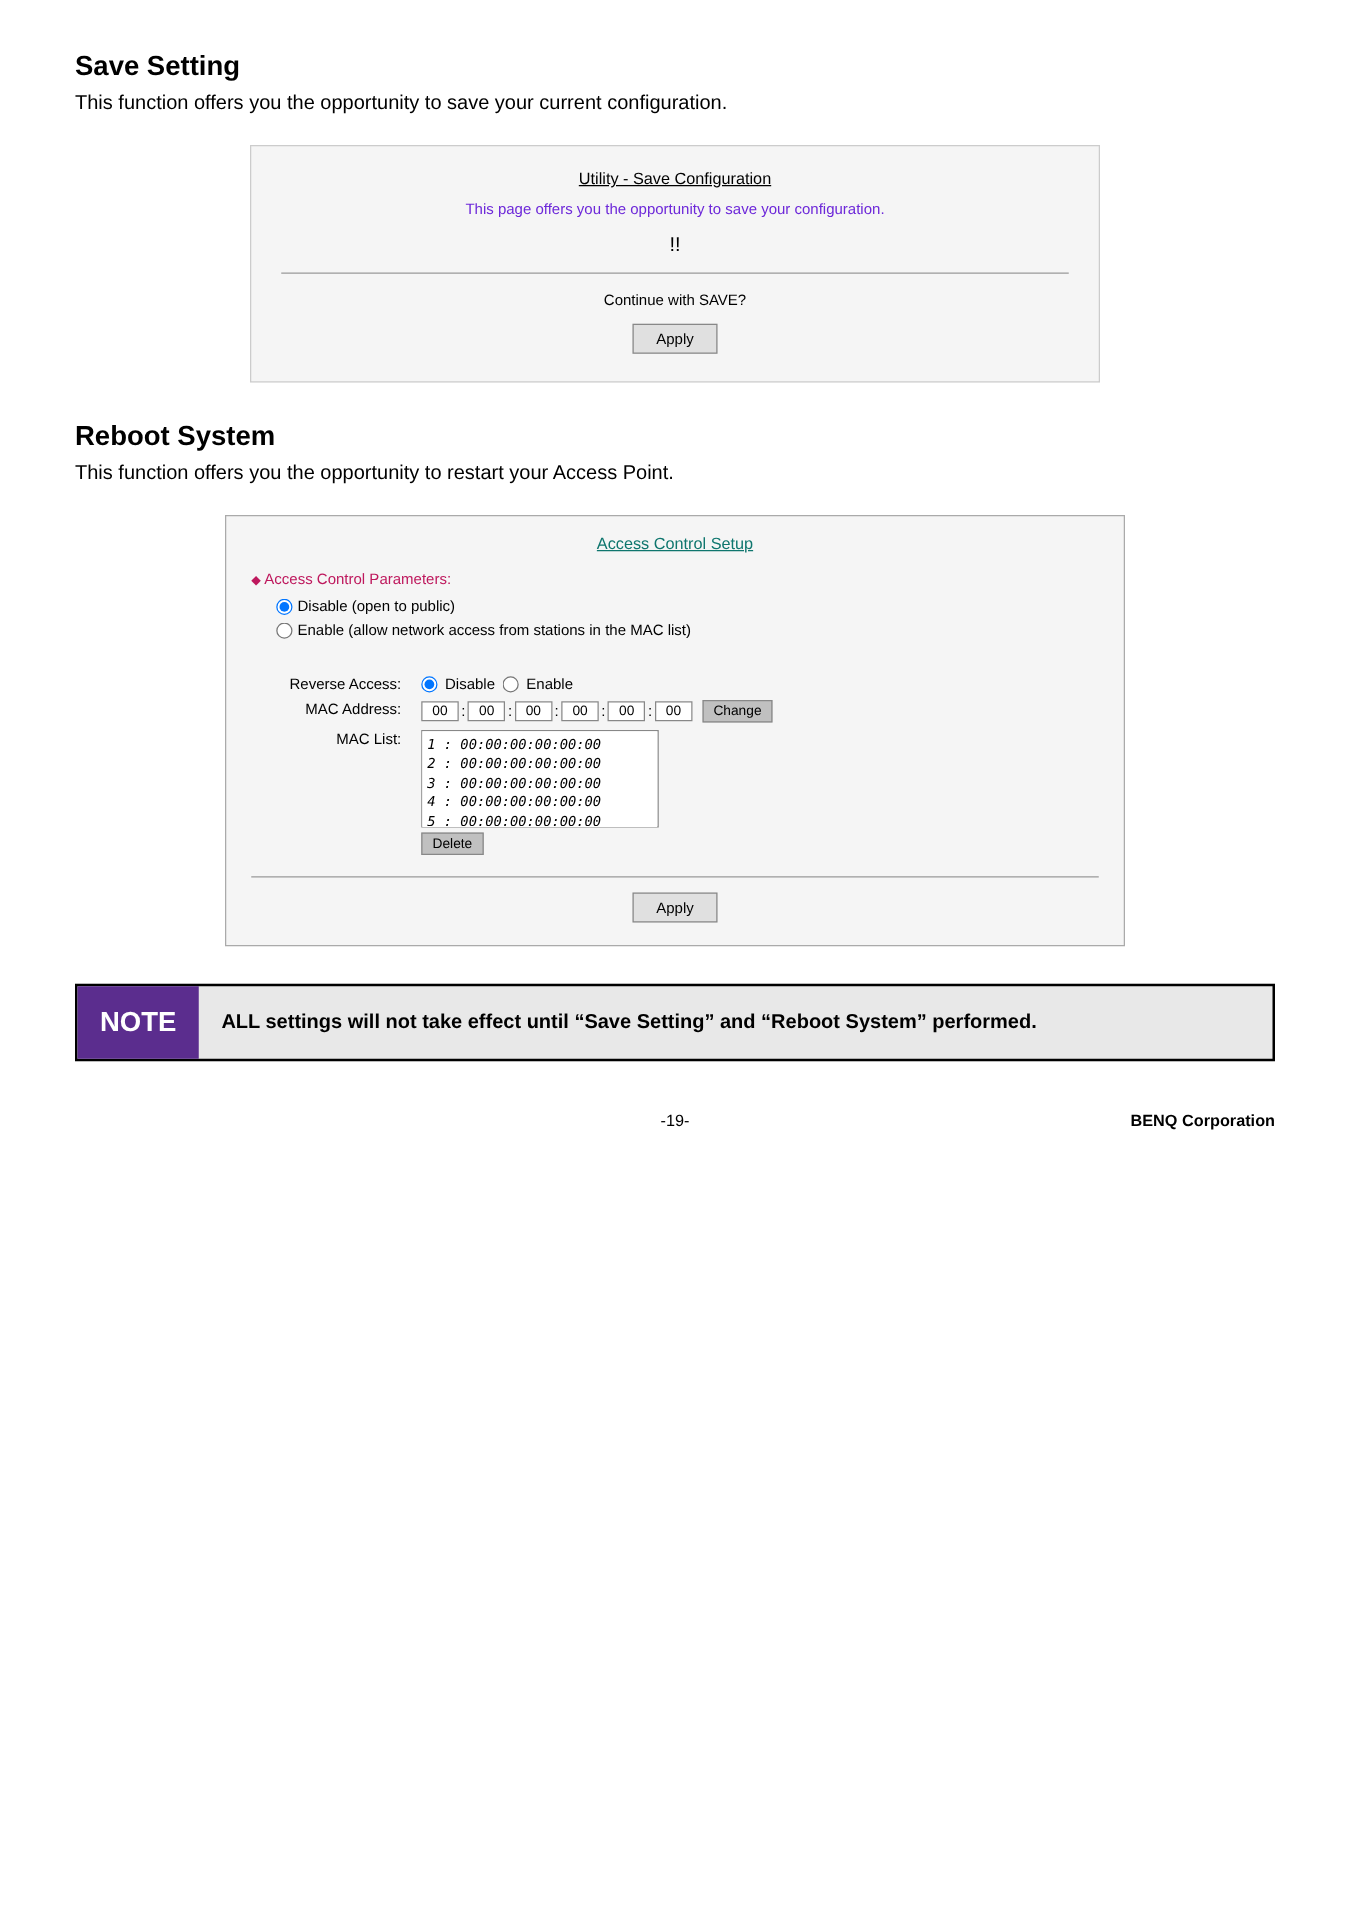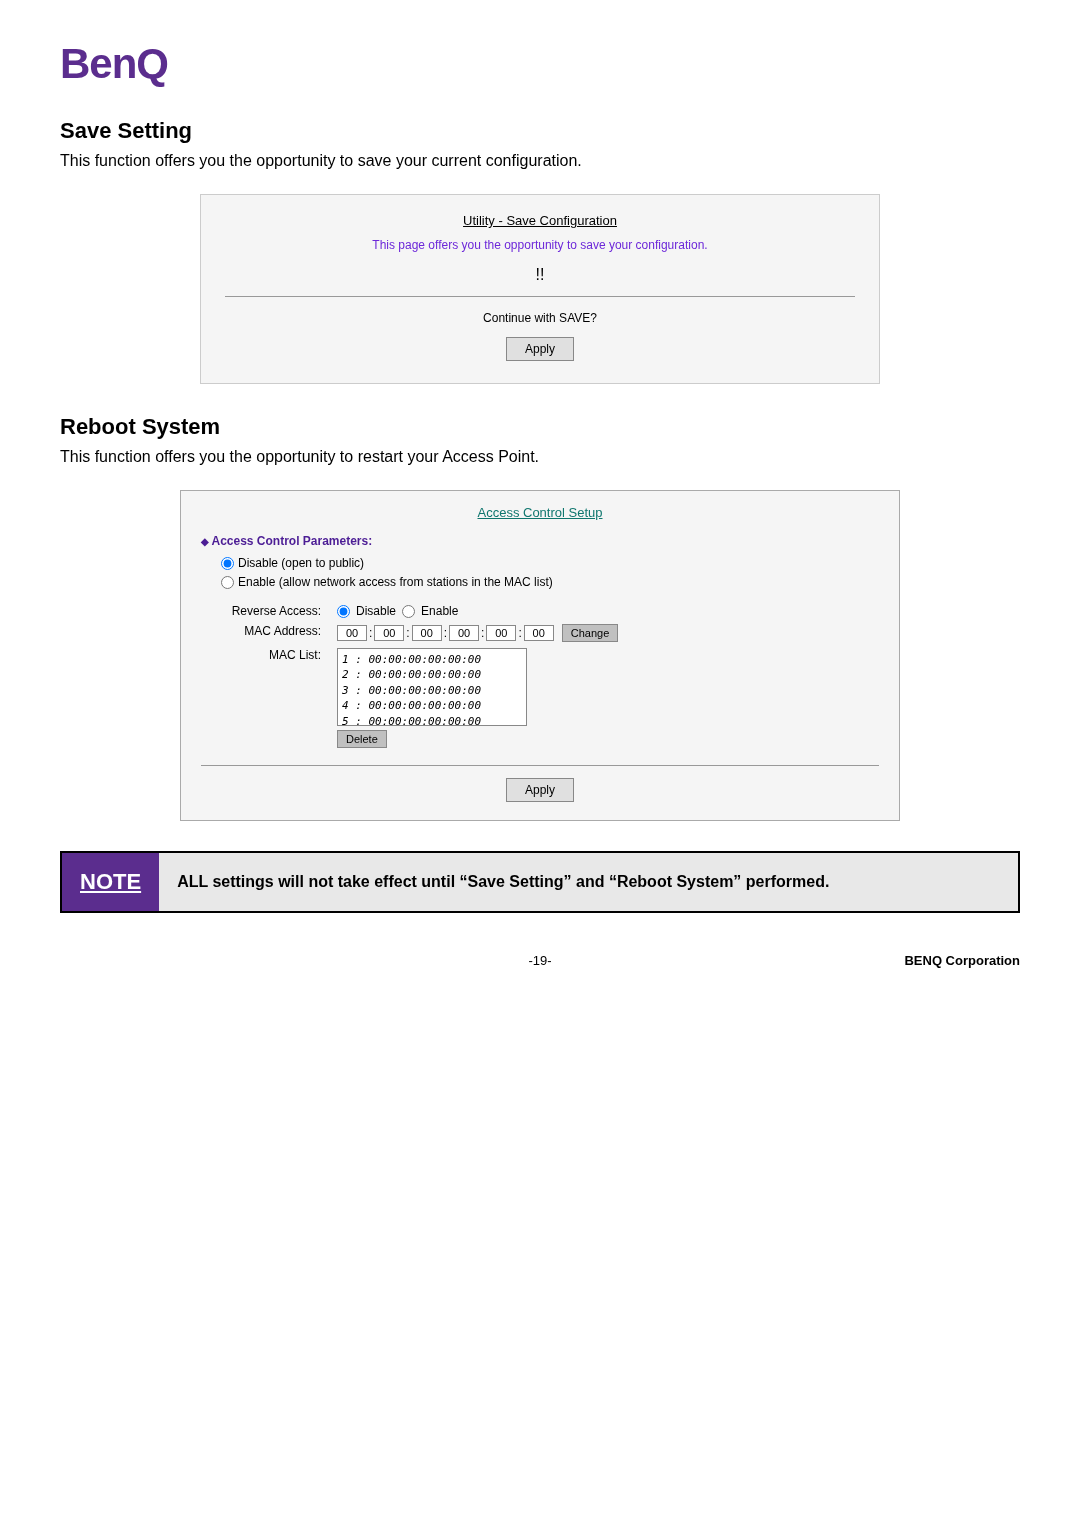--- a/index.html
+++ b/index.html
@@ -122,43 +122,43 @@
     .ac-panel-title {
       text-align: center;
       font-size: 13px;
       text-decoration: underline;
       margin-bottom: 14px;
       color: #0f766e;
     }
 
     .ac-params-label {
       font-size: 12px;
-      font-weight: bold;
+      font-weight: normal;
       margin-bottom: 8px;
-      color: #4c1d95;
+      color: #be185d;
     }
 
     .ac-params-label::before {
       content: "◆ ";
       font-size: 10px;
     }
 
     .radio-row {
       display: flex;
       align-items: center;
       margin-left: 20px;
       margin-bottom: 5px;
       font-size: 12px;
       gap: 4px;
     }
 
     .form-table {
       width: 100%;
       border-collapse: collapse;
-      margin-top: 12px;
+      margin-top: 26px;
       font-size: 12px;
     }
 
     .form-table td {
       padding: 3px 6px;
       vertical-align: top;
     }
 
     .form-table .label-cell {
       text-align: right;
@@ -254,21 +254,20 @@
       background: #5b2d8e;
       color: #fff;
       font-size: 22px;
       font-weight: bold;
       padding: 16px 18px;
       display: flex;
       align-items: center;
       justify-content: center;
       min-width: 80px;
       writing-mode: horizontal-tb;
-      text-decoration: underline;
     }
 
     .note-content {
       padding: 14px 18px;
       font-size: 16px;
       font-weight: bold;
       color: #000;
       display: flex;
       align-items: center;
     }
@@ -290,23 +289,20 @@
 
     .footer-company {
       font-weight: bold;
     }
   </style>
 </head>
 <body>
 
 <div class="page-wrapper">
 
-  <div class="logo-area">
-    <div class="benq-logo">BenQ</div>
-  </div>
 
   <div class="section">
     <div class="section-heading">
       <span>Save Setting</span>
     </div>
     <div class="section-subtitle">This function offers you the opportunity to save your current configuration.</div>
 
     <div class="panel-box">
       <div class="panel-title">Utility - Save Configuration</div>
       <div class="panel-desc">This page offers you the opportunity to save your configuration.</div>

